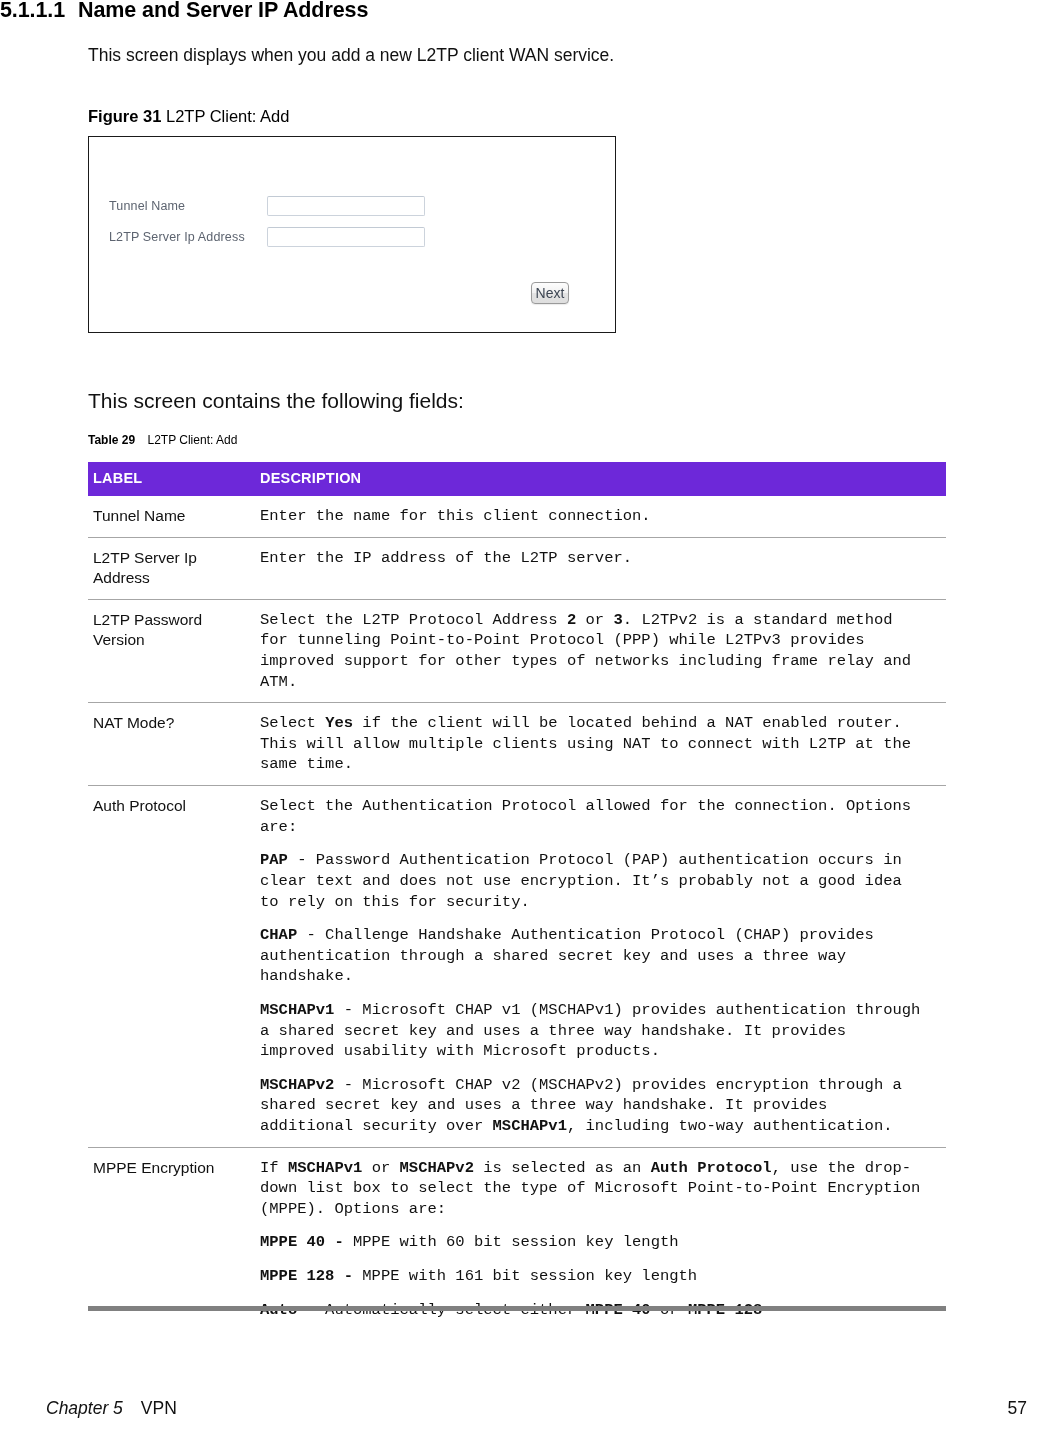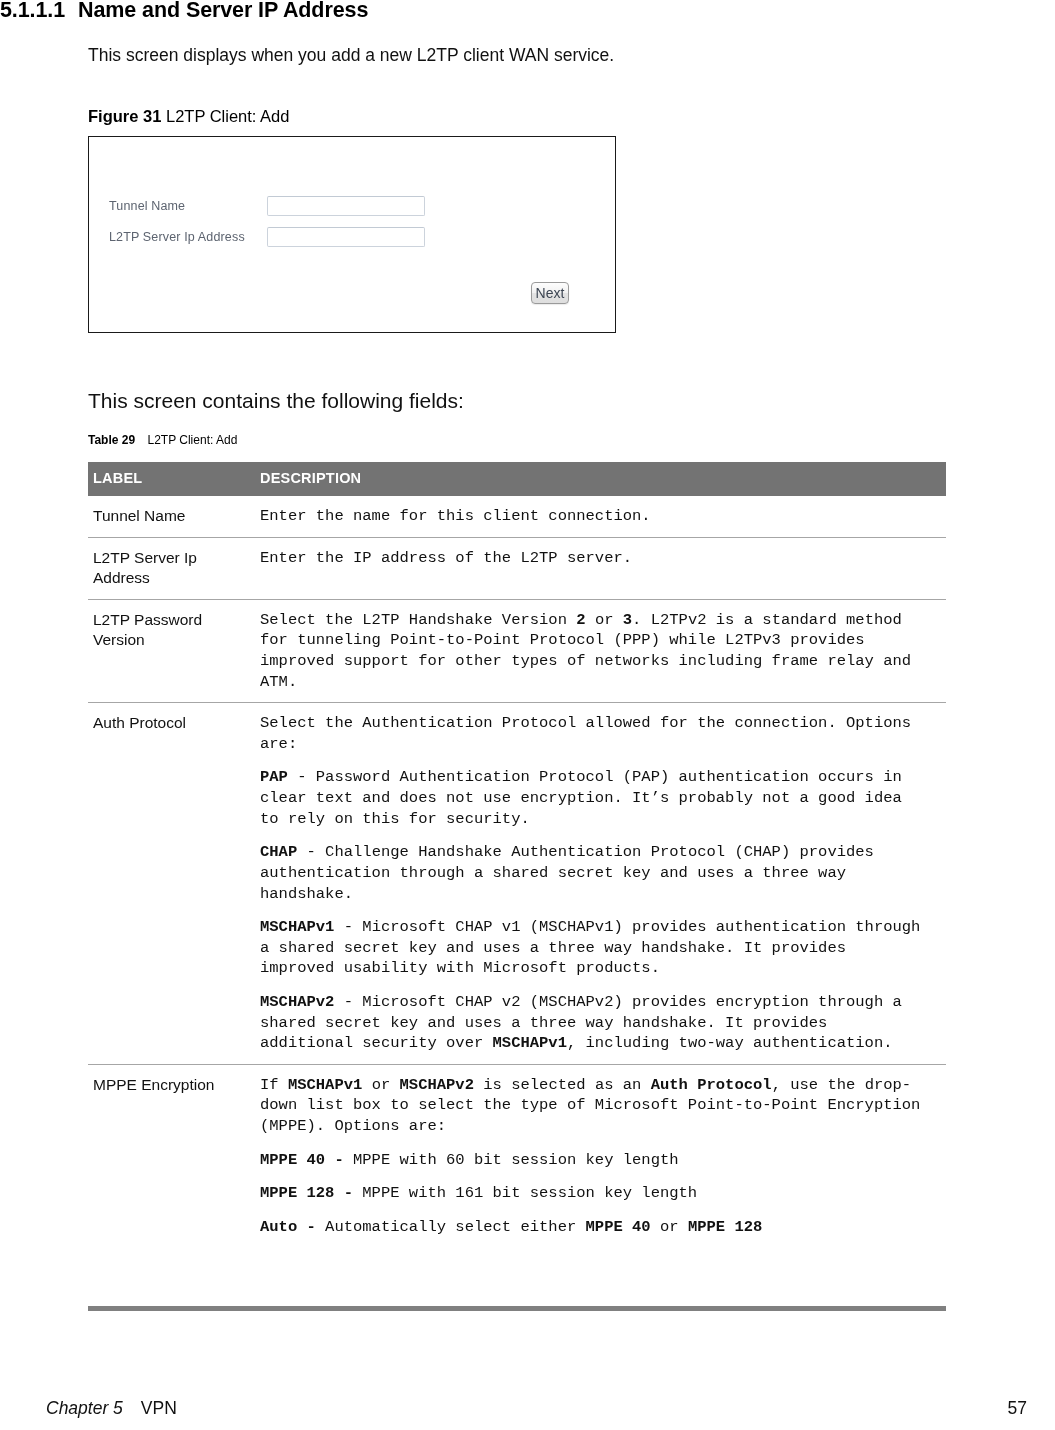--- a/index.html
+++ b/index.html
@@ -121,21 +121,21 @@
   
   .data-table {
     position: absolute;
     left: 88px;
     top: 462px;
     width: 858px;
     border-collapse: collapse;
     table-layout: fixed;
   }
   .data-table th {
-    background: #737373;
+    background: #6d28d9;
     color: #ffffff;
     font-size: 14.5px;
     font-weight: bold;
     text-align: left;
     letter-spacing: 0.2px;
     padding: 8px 0 10px 5px;
     vertical-align: middle;
     border: none;
   }
   .data-table th.c1 { width: 167px; }
@@ -234,21 +234,27 @@
       </tr>
       <tr>
         <td class="c1">L2TP Server Ip Address</td>
         <td class="c2">
           <p><span>Enter the IP address of the L2TP server.</span></p>
         </td>
       </tr>
       <tr>
         <td class="c1">L2TP Password Version</td>
         <td class="c2">
-          <p><span>Select the L2TP Handshake Version </span><b>2</b><span> or </span><b>3</b><span>.  L2TPv2 is a standard method for tunneling Point-to-Point Protocol (PPP) while L2TPv3 provides improved support for other types of networks including frame relay and ATM.</span></p>
+          <p><span>Select the L2TP Protocol Address </span><b>2</b><span> or </span><b>3</b><span>.  L2TPv2 is a standard method for tunneling Point-to-Point Protocol (PPP) while L2TPv3 provides improved support for other types of networks including frame relay and ATM.</span></p>
+        </td>
+      </tr>
+      <tr>
+        <td class="c1">NAT Mode?</td>
+        <td class="c2">
+          <p><span>Select </span><b>Yes</b><span> if the client will be located behind a NAT enabled router.  This will allow multiple clients using NAT to connect with L2TP at the same time.</span></p>
         </td>
       </tr>
       <tr>
         <td class="c1">Auth Protocol</td>
         <td class="c2">
           <p><span>Select the Authentication Protocol allowed for the connection.  Options are:</span></p>
           <p><b>PAP</b><span> - Password Authentication Protocol (PAP) authentication occurs in clear text and does not use encryption.  It’s probably not a good idea to rely on this for security.</span></p>
           <p><b>CHAP</b><span> - Challenge Handshake Authentication Protocol (CHAP) provides authentication through a shared secret key and uses a three way handshake.</span></p>
           <p><b>MSCHAPv1</b><span> - Microsoft CHAP v1 (MSCHAPv1) provides authentication through a shared secret key and uses a three way handshake.  It provides improved usability with Microsoft products.</span></p>
           <p><b>MSCHAPv2</b><span> - Microsoft CHAP v2 (MSCHAPv2) provides encryption through a shared secret key and uses a three way handshake.  It provides additional security over </span><b>MSCHAPv1</b><span>, including two-way authentication.</span></p>

